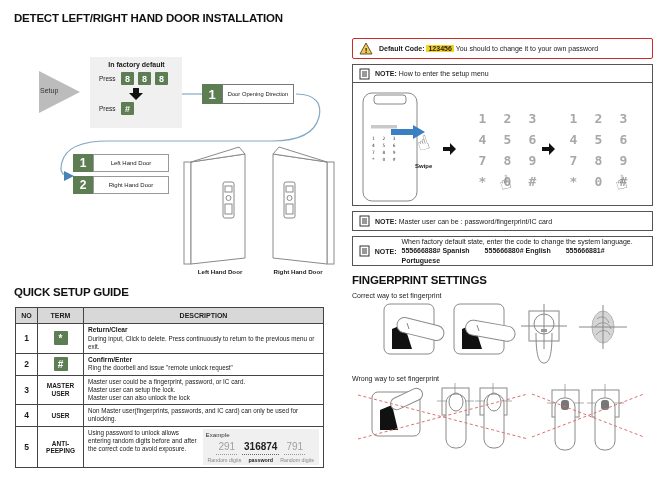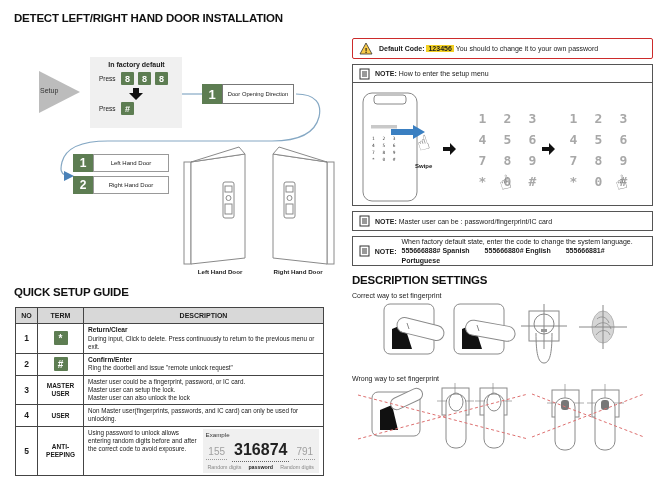--- a/index.html
+++ b/index.html
@@ -33,21 +33,21 @@
   td.c-no{width:22px;text-align:center;font-size:8.5px;font-weight:bold;}
   td.c-term{width:46px;text-align:center;font-size:6.5px;font-weight:bold;line-height:1.15;padding:1px;}
   td.c-desc{width:240px;font-size:6.3px;line-height:1.3;padding:2px 4px;vertical-align:top;}
   .desc-title{font-weight:bold;font-size:6.6px;}
   .row5{display:flex;gap:4px;}
   .row5-text{width:112px;}
   #example-box{width:118px;background:#f0f0f0;padding:2px 3px;box-sizing:border-box;}
   #example-label{font-size:6.2px;color:#333;}
   .ex-nums{display:flex;align-items:baseline;gap:5px;justify-content:center;margin-top:1px;}
   .ex-gray{font-size:10px;color:#a0a0a0;border-bottom:1px dotted #999;padding:0 2px 1px;}
-  .ex-pass{font-size:16px;font-weight:bold;color:#222;border-bottom:1px dotted #666;padding:0 2px 1px;}
+  .ex-pass{font-size:10px;font-weight:bold;color:#222;border-bottom:1px dotted #666;padding:0 2px 1px;}
   .ex-caps{display:flex;justify-content:space-between;margin-top:2px;padding:0 2px;}
   .ex-cap{font-size:5.3px;color:#888;}
   .ex-cap.b{font-weight:bold;color:#222;}
   
   #warn-box{position:absolute;left:352px;top:38px;width:301px;height:21px;border:1.5px solid #cc2b2b;border-radius:2px;
        box-sizing:border-box;display:flex;align-items:center;gap:6px;padding-left:6px;font-size:7px;}
   .bold{font-weight:bold;}
   #default-code{background:#f2d024;font-weight:bold;padding:0 2px;}
   .note-box{position:absolute;left:352px;width:301px;border:1px solid #555;box-sizing:border-box;
        display:flex;align-items:center;gap:5px;padding-left:6px;font-size:7px;background:#fff;}
@@ -183,21 +183,21 @@
       </tr>
       <tr>
         <td class="c-no">5</td>
         <td class="c-term">ANTI-PEEPING</td>
         <td class="c-desc">
           <div class="row5">
             <div class="row5-text">Using password to unlock allows entering random digits before and after the correct code to avoid exposure.</div>
             <div id="example-box">
               <div id="example-label">Example</div>
               <div class="ex-nums">
-                <span class="ex-gray">155</span>
+                <span class="ex-gray">291</span>
                 <span class="ex-pass">316874</span>
                 <span class="ex-gray">791</span>
               </div>
               <div class="ex-caps">
                 <span class="ex-cap">Random digits</span>
                 <span class="ex-cap b">password</span>
                 <span class="ex-cap">Random digits</span>
               </div>
             </div>
           </div>
@@ -311,21 +311,21 @@
     <div id="note2-text">
       <div>When factory default state, enter the code to change the system language.</div>
       <div id="note2-codes">
         <span class="codeitem"><span>555666888#</span> <span>Spanish</span></span>
         <span class="codeitem"><span>555666880#</span> <span>English</span></span>
         <span class="codeitem"><span>555666881#</span> <span>Portuguese</span></span>
       </div>
     </div>
   </div>
 
-  <h1 class="sec-title" style="left:352px;top:274px;">DESCRIPTION SETTINGS</h1>
+  <h1 class="sec-title" style="left:352px;top:274px;">FINGERPRINT SETTINGS</h1>
   <span class="fp-label" style="left:352px;top:292px;">Correct way to set fingerprint</span>
 
   <svg style="position:absolute;left:383px;top:303px;overflow:visible;" width="270" height="62" viewBox="0 0 270 62">
     <g>
       <rect x="1" y="1" width="50" height="50" rx="6" fill="#fff" stroke="#8a8a8a"></rect>
       <polygon points="9,46 9,26 21,21 29,46" fill="#111"></polygon>
       <rect x="16" y="13" width="48" height="15" rx="7.5" transform="rotate(14 16 13)" fill="#fff" stroke="#8a8a8a"></rect>
       <line x1="24" y1="20" x2="26" y2="26" stroke="#8a8a8a"></line>
     </g>
     <g transform="translate(70,0)">

